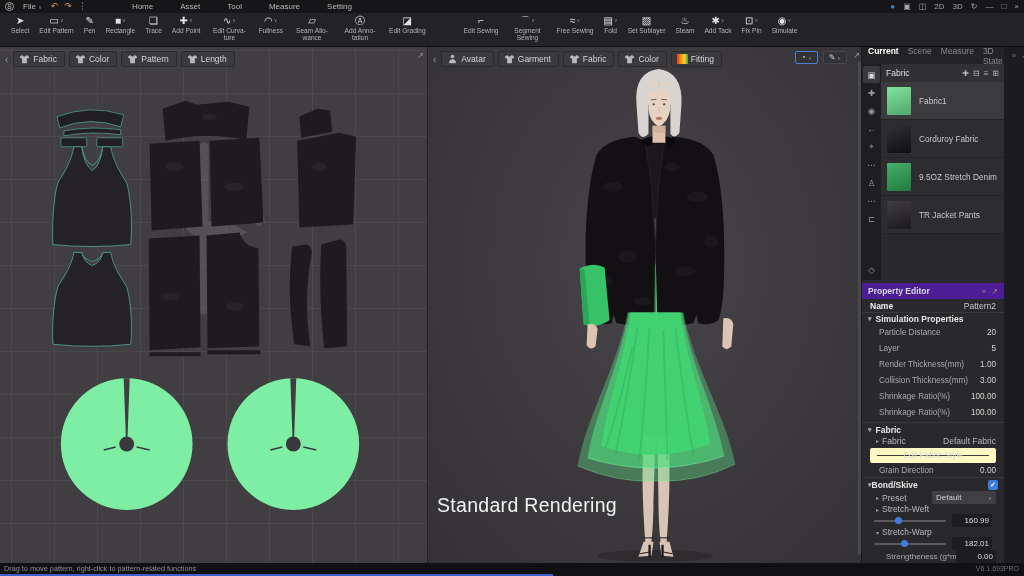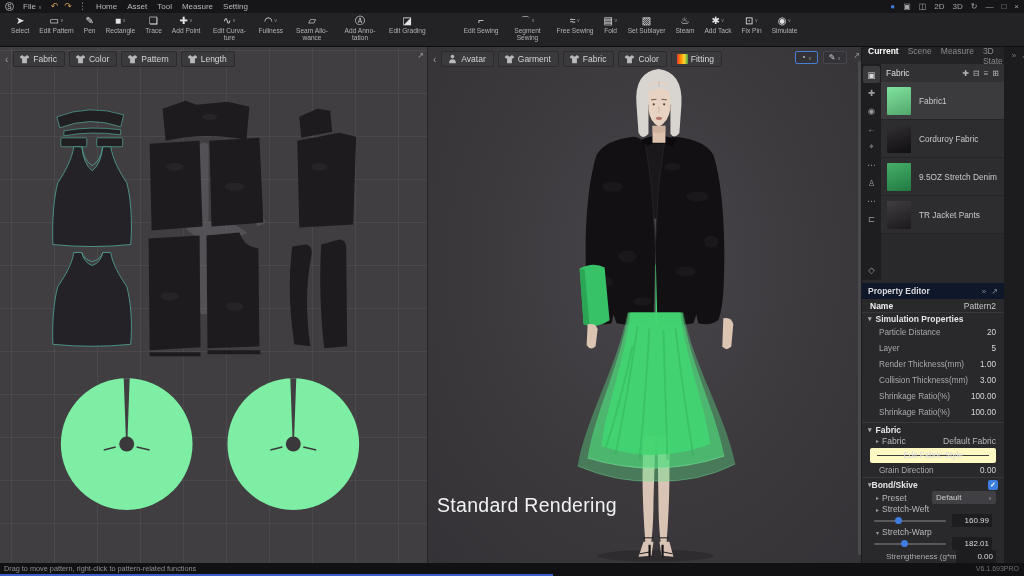--- a/index.html
+++ b/index.html
@@ -66,21 +66,21 @@
   .fab-head{height:18px;background:#313134;display:flex;align-items:center;padding:0 5px;color:#dedee0;flex:none;}
   .fab-head .fh-ics{margin-left:auto;display:flex;gap:4px;color:#b5b5b9;font-size:8px;}
   .fab-row{height:38px;display:flex;align-items:center;gap:8px;padding:0 6px;background:#2d2d2f;border-bottom:1px solid #242426;}
   .fab-row.selected{background:#3b3b3e;}
   .swatch{width:24px;height:28px;border-radius:1px;flex:none;background-image:linear-gradient(160deg,rgba(255,255,255,.12),rgba(0,0,0,.25));}
   .fab-name{color:#c9c9cc;font-size:8.3px;}
   .fab-fill{flex:1;background:#29292b;}
 
   
   .pe{display:flex;flex-direction:column;overflow:hidden;flex:1;}
-  .pe-head{height:16px;background:#0f172a;display:flex;align-items:center;padding:0 6px;color:#d9d9db;font-weight:bold;flex:none;margin-top:3px;}
+  .pe-head{height:16px;background:#4c1d95;display:flex;align-items:center;padding:0 6px;color:#d9d9db;font-weight:bold;flex:none;margin-top:3px;}
   .pe-head .rt-ic{margin-left:auto;color:#88888c;display:flex;gap:5px;font-size:8px;font-weight:normal;}
   .name-row{height:21px;display:flex;align-items:center;justify-content:space-between;padding:0 8px;border-bottom:1px solid #38383b;}
   .name-row .nl{color:#f0f0f2;font-weight:bold;}
   .name-row .nv{color:#c7c7ca;}
   .sec-head{height:17px;display:flex;align-items:center;gap:4px;padding:0 6px;color:#e6e6e8;font-weight:bold;}
   .sec-head .tri{font-size:7px;color:#aaaaae;}
   .prow{height:16px;display:flex;align-items:center;justify-content:space-between;padding:0 8px 0 17px;}
   .prow .pl{color:#a9a9ad;font-size:8.2px;white-space:nowrap;}
   .prow .pv{color:#d6d6d8;font-size:8.2px;}
   .sep{height:1px;background:#38383b;margin:2px 0;}
@@ -113,21 +113,21 @@
   <div class="menubar">
     <span class="logo">S</span>
     <span class="menu-item"><span>File</span> <span style="font-size:5px;color:#888;">∨</span></span>
     <span style="display:flex;gap:6px;">
   <span class="hist" style="color: rgb(200, 154, 90);">↶</span>
 
   <span class="hist" style="color: rgb(200, 154, 90);">↷</span>
 
   <span class="hist" style="color: rgb(154, 154, 158);">⋮</span>
 </span>
-    <span style="display:flex;gap:10px;">
+    <span style="display:flex;gap:27px;margin-left:36px;">
   <span class="menu-item">Home</span>
 
   <span class="menu-item">Asset</span>
 
   <span class="menu-item">Tool</span>
 
   <span class="menu-item">Measure</span>
 
   <span class="menu-item">Setting</span>
 </span>

